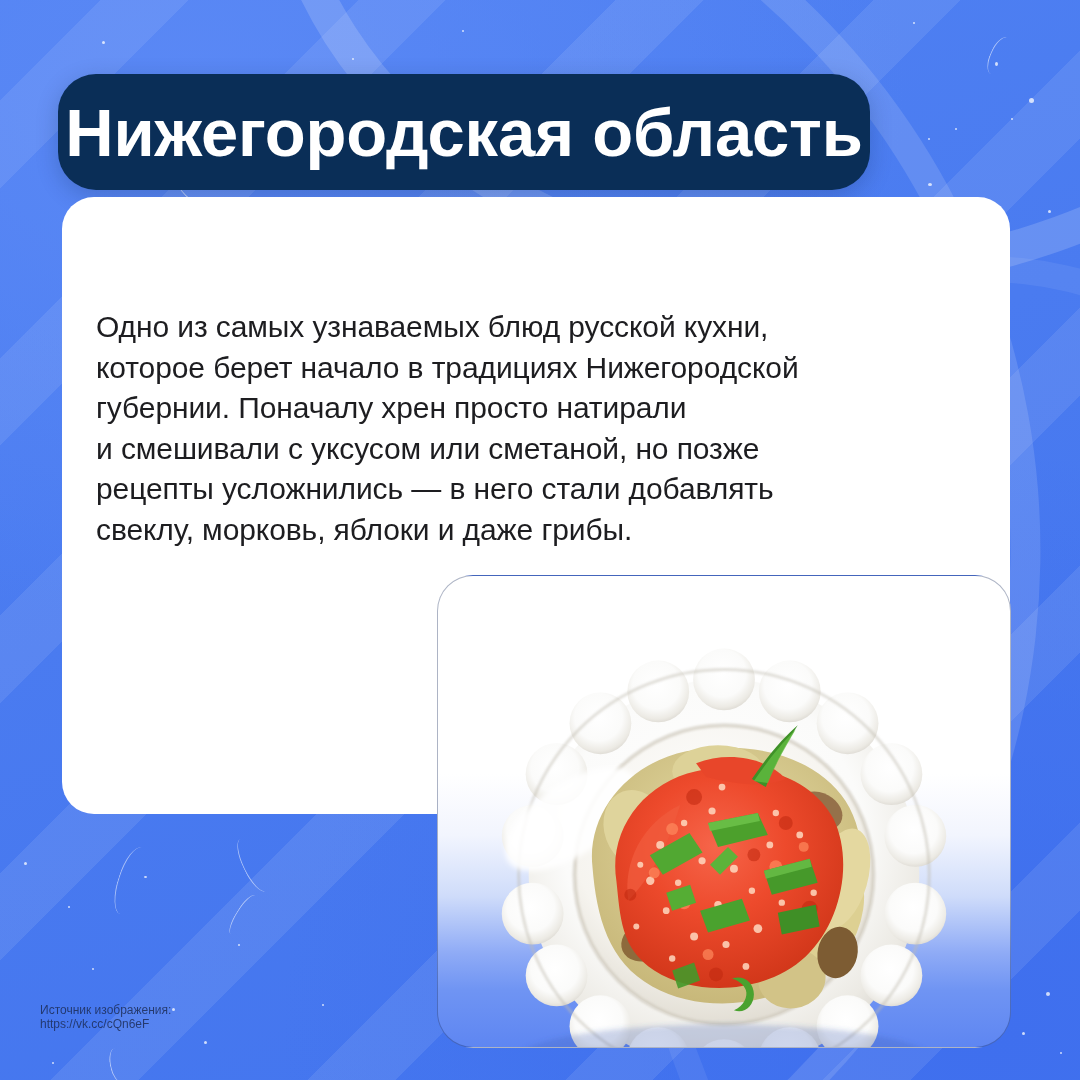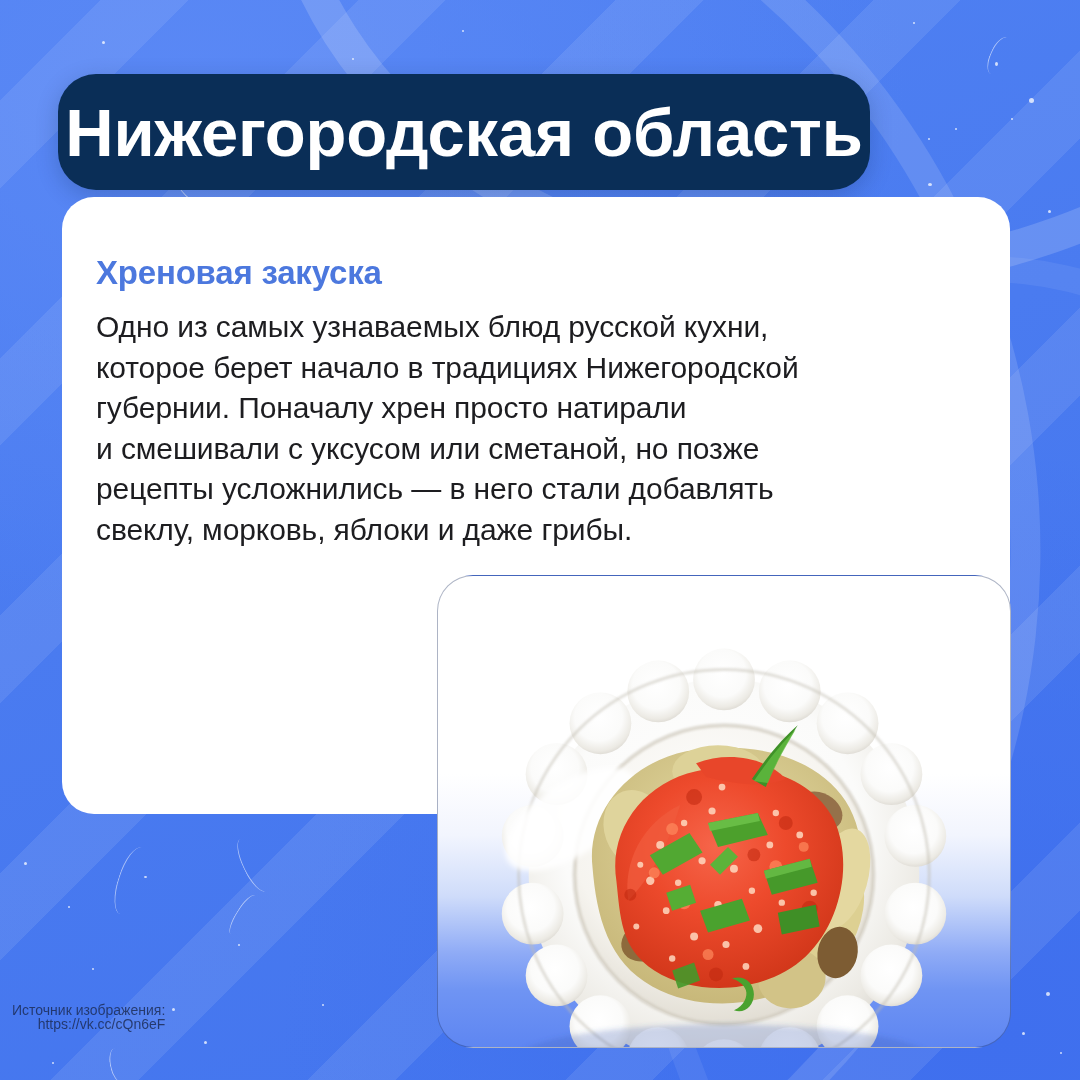--- a/index.html
+++ b/index.html
@@ -109,27 +109,26 @@
       #ffffff 0%, #ffffff 42%, #f2f5fe 55%,
       #cfdcfa 68%, #8fabf6 80%, #6f94f3 88%, #5e86f2 100%);
     border:1px solid rgba(20,40,90,0.35);
   }
   #dish-photo {
     position:absolute; left:0; top:0; width:100%; height:100%;
   }
 
   
   #source-credit {
-    position:absolute; left:12px; top:1003px;
+    position:absolute; left:40px; top:1003px;
     color:#1b2a52;
-    font-size:14px;
+    font-size:12px;
     line-height:14px;
     opacity:0.82;
     white-space:pre-line;
-    text-align:right;
   }
 </style>
 </head>
 <body>
 
 <div id="stage">
 
   <div class="bg-layer bg-gradient"></div>
   <div class="bg-layer bg-stripes"></div>
 
@@ -171,21 +170,20 @@
     <div class="scratch" style="left:110px; top:1048px;width:16px; height:34px; transform:rotate(-12deg);"></div>
     <div class="scratch" style="left:178px; top:152px; width:30px; height:60px; transform:rotate(-40deg);"></div>
     <div class="scratch" style="left:990px; top:36px;  width:18px; height:40px; transform:rotate(24deg);"></div>
   </div>
 
   <div id="title-banner">
     <span class="title-text">Нижегородская область</span>
   </div>
 
   <div id="text-card">
-    <div id="dish-heading">Хреновая закуска</div>
     <div id="dish-description">Одно из самых узнаваемых блюд русской кухни,
 которое берет начало в традициях Нижегородской
 губернии. Поначалу хрен просто натирали
 и смешивали с уксусом или сметаной, но позже
 рецепты усложнились — в него стали добавлять
 свеклу, морковь, яблоки и даже грибы.</div>
   </div>
 
   <div id="photo-card">
     <svg id="dish-photo" viewBox="0 0 574 473" preserveAspectRatio="xMidYMid slice">

